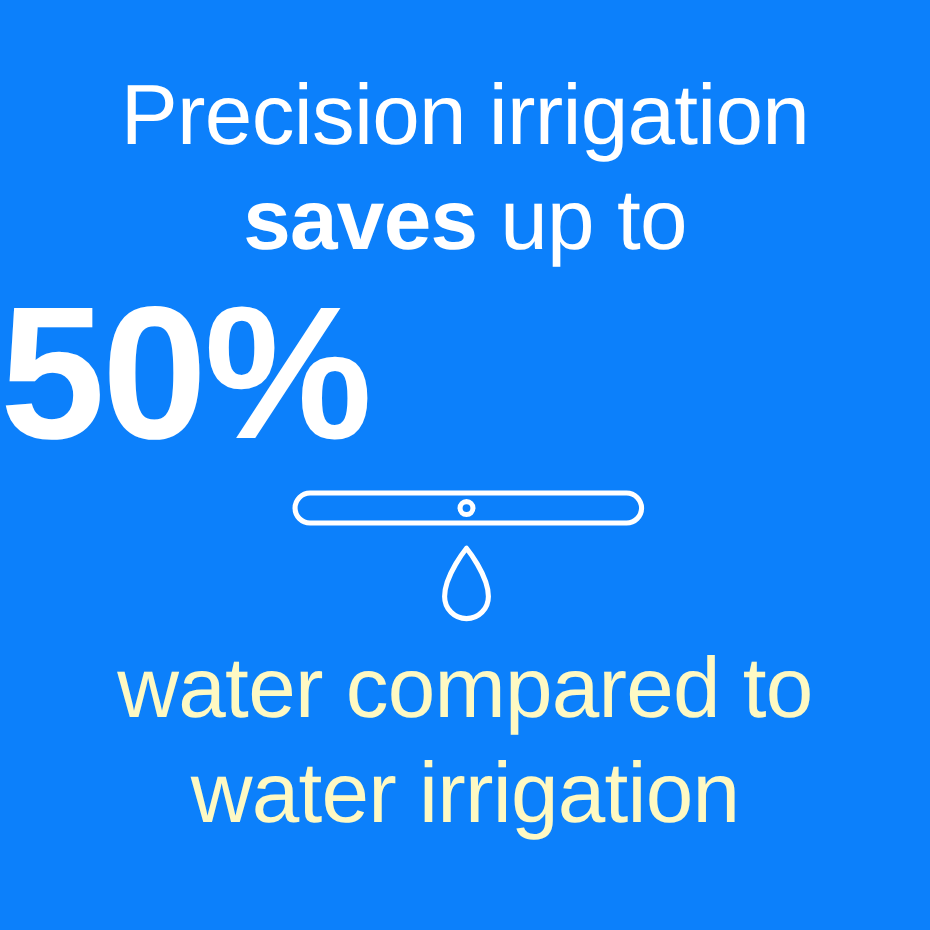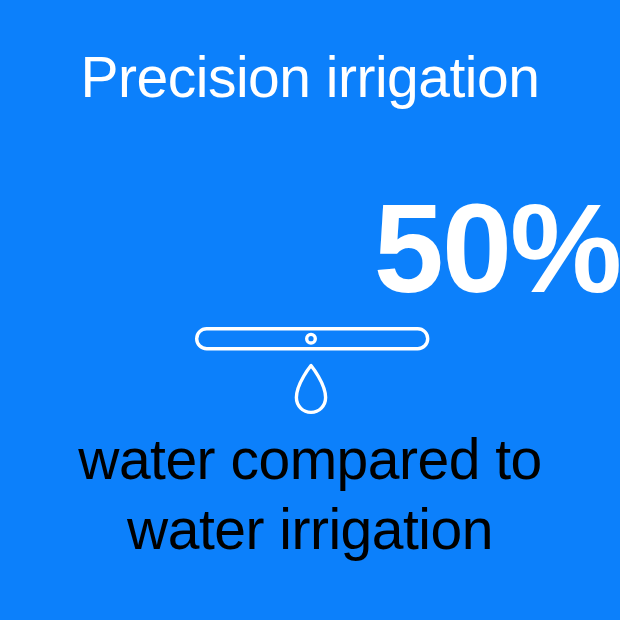--- a/index.html
+++ b/index.html
@@ -43,21 +43,21 @@
   .bold-word {
     font-weight: 700;
   }
 
   
   .stat {
     position: absolute;
     left: 0;
     top: 186px;
     width: 620px;
-    text-align: right;
+    text-align: left;
     color: #ffffff;
     font-size: 126px;
     line-height: 126px;
     font-weight: 700;
     letter-spacing: -2px;
   }
 
   
   .icon-wrap {
     position: absolute;
@@ -70,39 +70,40 @@
     display: block;
   }
 
   
   .footer-text {
     position: absolute;
     left: 0;
     top: 424px;
     width: 620px;
     text-align: center;
-    color: #000000;
+    color: #fef9c3;
   }
 
   .footer-line {
     display: block;
     font-size: 57px;
     line-height: 70px;
     font-weight: 300;
     letter-spacing: -0.5px;
     white-space: nowrap;
   }
 </style>
 </head>
 <body>
 
 <div id="infographic" style="background: rgb(12, 128, 251); color: rgb(255, 255, 255); padding-left: 32px;">
 
   <div class="headline">
     <span class="headline-line">Precision irrigation</span>
+    <span class="headline-line"><span class="bold-word">saves</span><span> up to</span></span>
   </div>
 
   <div class="stat">50%</div>
 
   <div class="icon-wrap">
     <svg width="250" height="100" viewBox="0 0 250 100" fill="none" stroke="#ffffff" stroke-width="3.4">
 
       <rect x="11.7" y="8.7" width="231" height="20" rx="10" ry="10"></rect>
 
       <circle cx="126" cy="18.7" r="4.3"></circle>

